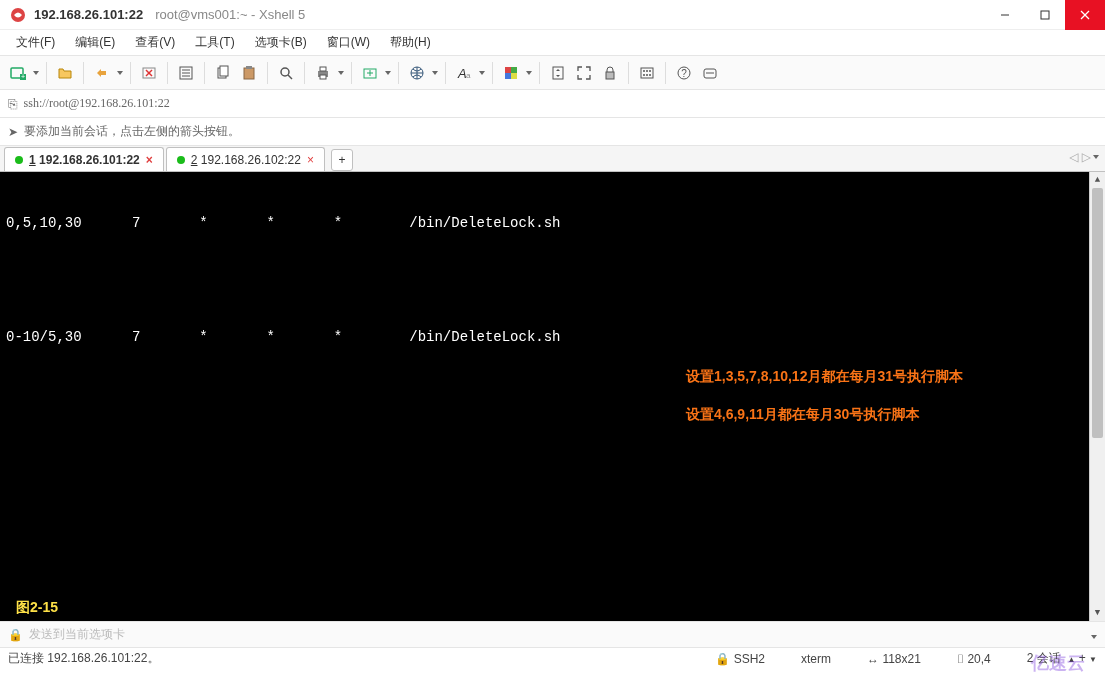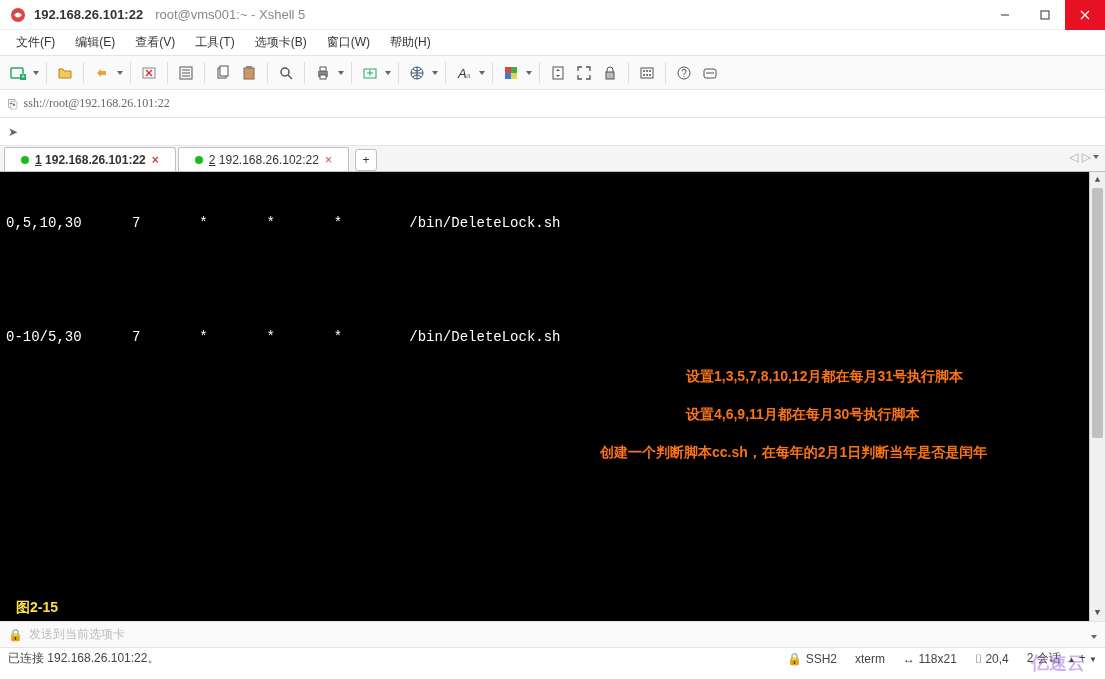--- a/index.html
+++ b/index.html
@@ -15,39 +15,39 @@
 .menubar{height:26px;display:flex;align-items:center;padding:0 8px;gap:4px;border-bottom:1px solid #e5e5e5}
 .menubar .mi{padding:2px 8px;border-radius:2px;cursor:default}
 .toolbar{height:34px;display:flex;align-items:center;padding:0 6px;gap:2px;border-bottom:1px solid #e5e5e5;background:#fafafa}
 .toolbar .tb{width:24px;height:24px;display:flex;align-items:center;justify-content:center;border-radius:2px}
 .toolbar .sep{width:1px;height:22px;background:#ddd;margin:0 4px}
 .toolbar .dd{width:8px;display:flex;align-items:center;justify-content:center}
 .addrbar{height:28px;display:flex;align-items:center;padding:0 8px;gap:6px;border-bottom:1px solid #e5e5e5;color:#666}
 .addrbar .url{font-family:Liberation Serif, serif;font-size:12px}
 .hint{height:28px;display:flex;align-items:center;padding:0 8px;gap:6px;border-bottom:1px solid #e5e5e5;color:#666}
 .tabs{height:26px;display:flex;align-items:flex-end;padding:0 4px;border-bottom:1px solid #c0c0c0;background:#f5f5f5;position:relative}
-.tabs .tab{height:24px;padding:0 16px;display:flex;align-items:center;gap:6px;border:1px solid #c0c0c0;border-bottom:none;border-radius:3px 3px 0 0;margin-right:2px;background:#fff;font-size:12px;cursor:default}
+.tabs .tab{height:24px;padding:0 10px;display:flex;align-items:center;gap:6px;border:1px solid #c0c0c0;border-bottom:none;border-radius:3px 3px 0 0;margin-right:2px;background:#fff;font-size:12px;cursor:default}
 .tabs .tab.active{background:#fff;font-weight:bold}
 .tabs .tab .dot{width:8px;height:8px;border-radius:50%;background:#1abc1a}
 .tabs .tab .tx{color:#e04040}
 .tabs .tab .num{text-decoration:underline}
 .tabs .addtab{width:22px;height:22px;border:1px solid #c0c0c0;border-radius:3px;display:flex;align-items:center;justify-content:center;margin-left:4px;background:#fff}
 .tabs .navarrows{position:absolute;right:6px;top:4px;color:#aaa;display:flex;gap:2px;align-items:center}
 .term{position:relative;background:#000;color:#fff;font-family:"Courier New",Consolas,monospace;font-size:14px;line-height:19px;height:449px;overflow:hidden}
 .term .scroll{position:absolute;right:0;top:0;bottom:0;width:16px;background:#f0f0f0;border-left:1px solid #ccc;display:flex;flex-direction:column}
 .term .scroll .arr{height:16px;display:flex;align-items:center;justify-content:center;color:#555;font-size:9px}
 .term .scroll .track{flex:1;position:relative}
 .term .scroll .thumb{position:absolute;left:2px;right:2px;top:0;height:250px;background:#c0c0c0;border-radius:2px}
 .term .content{padding:4px 0 0 6px;white-space:pre}
 .term .row{height:19px}
 .term .annot{position:absolute;color:#f97316;font-family:"Microsoft YaHei",sans-serif;font-size:14px;font-weight:bold;white-space:nowrap}
 .term .figlabel{position:absolute;left:16px;bottom:4px;color:#fde047;font-family:"Microsoft YaHei",sans-serif;font-weight:bold;font-size:14px}
 .inputbar{height:26px;display:flex;align-items:center;padding:0 8px;gap:6px;border-top:1px solid #e5e5e5;color:#999;background:#fafafa}
 .inputbar .field{flex:1;color:#bbb;font-size:12px}
-.statusbar{height:22px;display:flex;align-items:center;padding:0 8px;gap:18px;border-top:1px solid #e5e5e5;font-size:12px;color:#444}
+.statusbar{height:22px;display:flex;align-items:center;padding:0 8px;gap:36px;border-top:1px solid #e5e5e5;font-size:12px;color:#444}
 .statusbar .grow{flex:1}
 .chev{width:0;height:0;border-left:3px solid transparent;border-right:3px solid transparent;border-top:4px solid #666;display:inline-block}
 </style>
 </head>
 <body>
 
 <div class="titlebar">
   <svg class="logo" viewBox="0 0 16 16">
       <circle cx="8" cy="8" r="7" fill="#d44"></circle>
       <path d="M4 8 Q8 3 12 8 Q8 13 4 8" fill="#fff"></path>
@@ -245,20 +245,21 @@
     </div>
 </div>
 
 <div class="addrbar">
   <span>⎘</span>
   <span class="url">ssh://root@192.168.26.101:22</span>
 </div>
 
 <div class="hint">
   <span>➤</span>
+  <span>要添加当前会话，点击左侧的箭头按钮。</span>
 </div>
 
 <div class="tabs">
   <div class="tab active">
     <span class="dot"></span>
     <span><span class="num">1</span> <span>192.168.26.101:22</span></span>
     <span class="tx">×</span>
   </div>
   <div class="tab">
     <span class="dot"></span>
@@ -292,21 +293,20 @@
     
     
     
     
     
     
   </div>
 
   <div class="annot" style="top:195px;left:686px">设置1,3,5,7,8,10,12月都在每月31号执行脚本</div>
   <div class="annot" style="top:233px;left:686px">设置4,6,9,11月都在每月30号执行脚本</div>
-  <div class="annot" style="top:271px;left:600px">创建一个判断脚本cc.sh，在每年的2月1日判断当年是否是闰年</div>
 
   <div class="figlabel">图2-15</div>
 
   <div class="scroll">
     <div class="arr">▲</div>
     <div class="track">
         <div class="thumb"></div>
       </div>
     <div class="arr">▼</div>
   </div>

